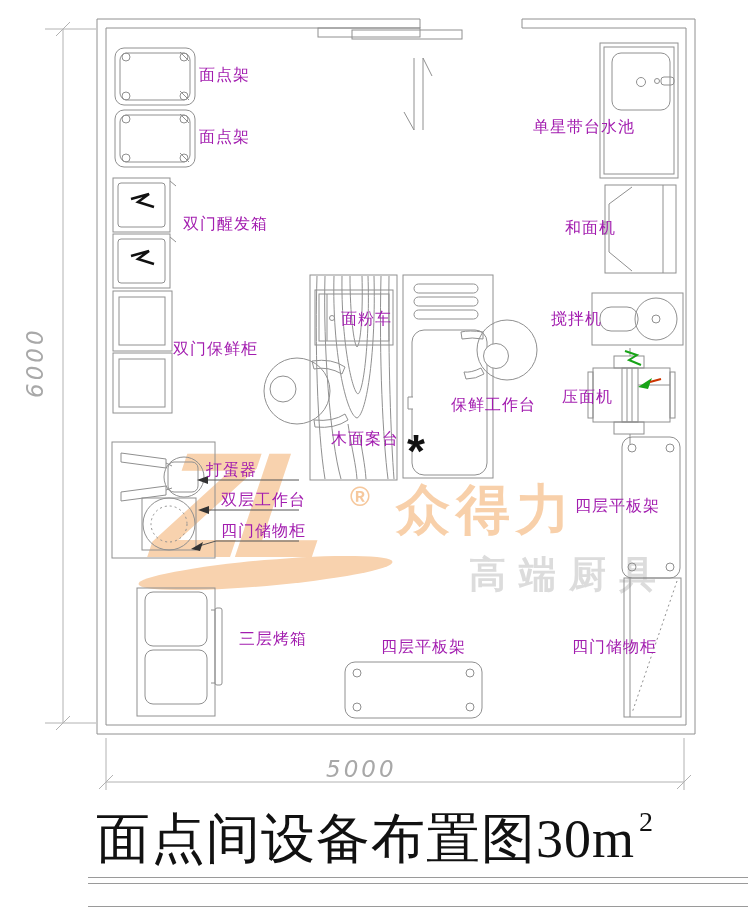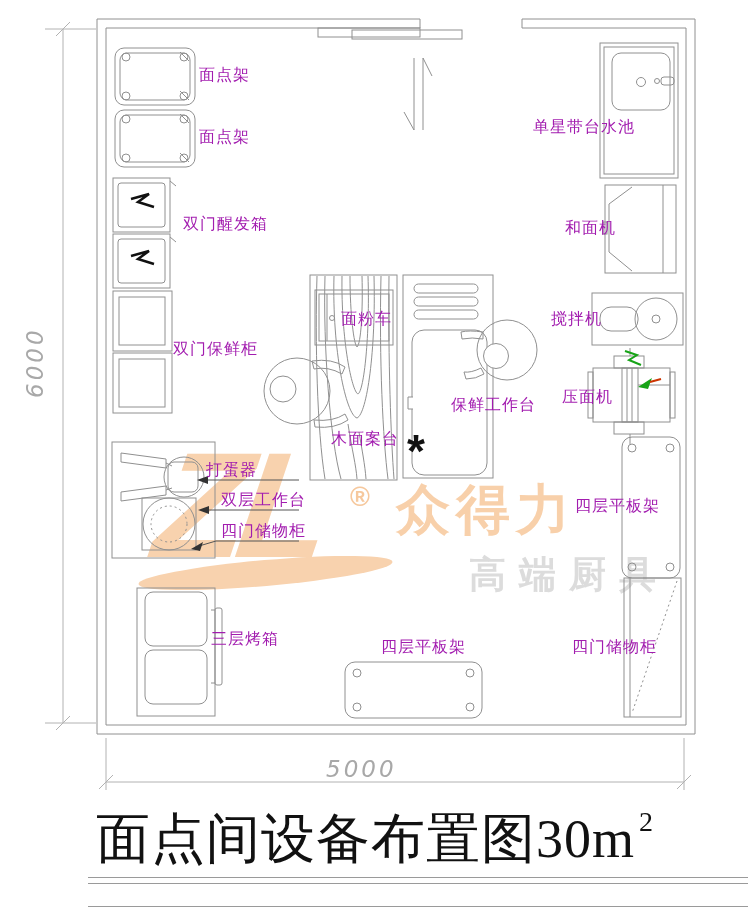--- a/index.html
+++ b/index.html
@@ -264,21 +264,21 @@
   </svg>
 
   <div class="layer labels">
     <div class="lbl" style="left:199px;top:66px">面点架</div>
     <div class="lbl" style="left:199px;top:128px">面点架</div>
     <div class="lbl" style="left:183px;top:215px">双门醒发箱</div>
     <div class="lbl" style="left:173px;top:340px">双门保鲜柜</div>
     <div class="lbl" style="left:206px;top:461px">打蛋器</div>
     <div class="lbl" style="left:221px;top:491px">双层工作台</div>
     <div class="lbl" style="left:221px;top:522px">四门储物柜</div>
-    <div class="lbl" style="left:211px;top:630px">三层烤箱</div>
+    <div class="lbl" style="left:239px;top:630px">三层烤箱</div>
     <div class="lbl" style="left:381px;top:638px">四层平板架</div>
     <div class="lbl" style="left:572px;top:638px">四门储物柜</div>
     <div class="lbl" style="left:575px;top:497px">四层平板架</div>
     <div class="lbl" style="left:562px;top:388px">压面机</div>
     <div class="lbl" style="left:551px;top:310px">搅拌机</div>
     <div class="lbl" style="left:565px;top:219px">和面机</div>
     <div class="lbl" style="left:533px;top:118px">单星带台水池</div>
     <div class="lbl" style="left:341px;top:310px">面粉车</div>
     <div class="lbl" style="left:331px;top:430px">木面案台</div>
     <div class="lbl" style="left:451px;top:396px">保鲜工作台</div>

